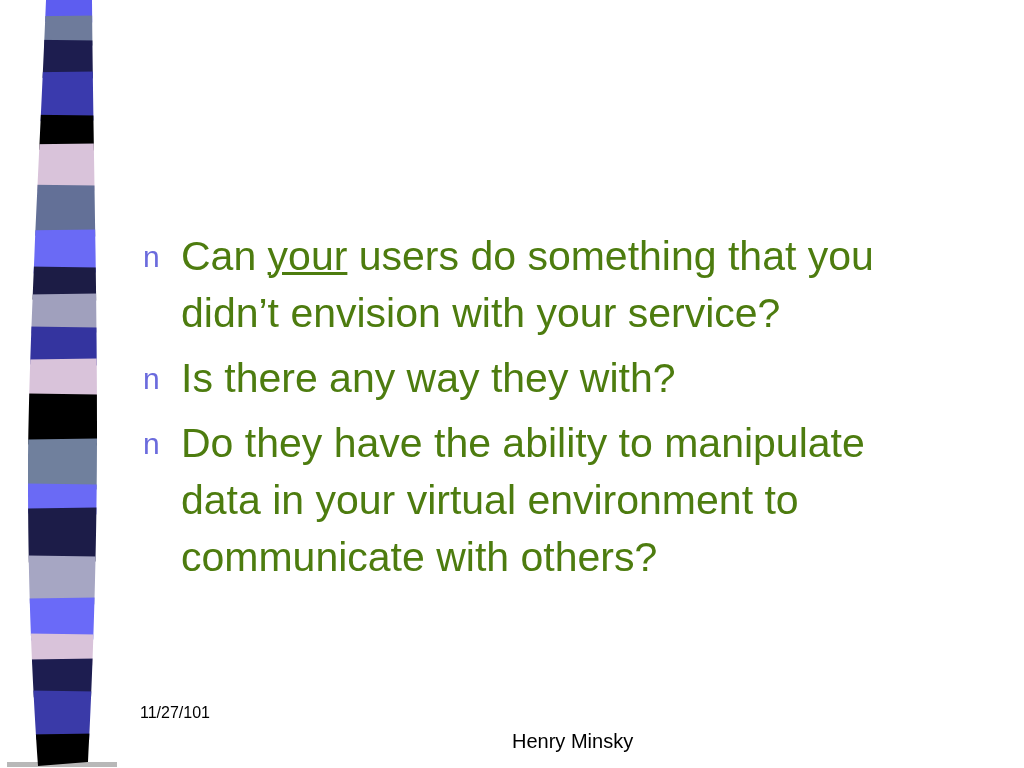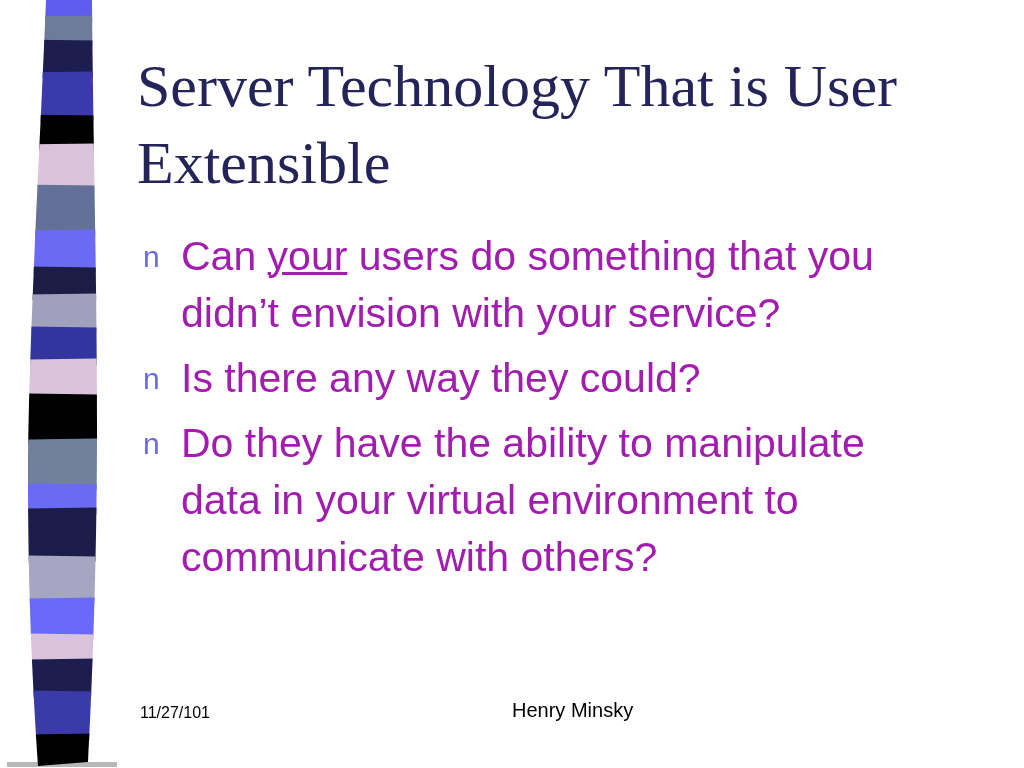--- a/index.html
+++ b/index.html
@@ -52,37 +52,37 @@
     width: 38px;
     font-size: 30px;
     line-height: 57px;
     color: #6b6bdd;
     font-family: "Liberation Sans", sans-serif;
   }
   .bullet-text {
     flex: 1;
     font-size: 41px;
     line-height: 57px;
-    color: #a21caf;
+    color: #4d7c0f;
     font-family: "Liberation Sans", sans-serif;
   }
   .bullet-text u {
     text-decoration-thickness: 3px;
   }
   .footer-date {
     position: absolute;
     left: 140px;
     top: 704px;
     font-size: 16px;
     color: #000000;
   }
   .footer-author {
     position: absolute;
     left: 512px;
-    top: 699px;
+    top: 730px;
     font-size: 20px;
     color: #000000;
   }
 </style>
 </head>
 <body>
 
 <div class="slide">
 
   <div class="ribbon-wrap">
@@ -113,30 +113,29 @@
           <rect x="16" width="94" y="556" height="48" fill="#a6a6c3" transform="rotate(0.7 62 580)"></rect>
           <rect x="16" width="94" y="598" height="42" fill="#6a6af8" transform="rotate(-0.7 62 619)"></rect>
           <rect x="16" width="94" y="634" height="31" fill="#d9c3da" transform="rotate(0.7 62 649.5)"></rect>
           <rect x="16" width="94" y="659" height="38" fill="#1d1d50" transform="rotate(-0.7 62 678)"></rect>
           <rect x="16" width="94" y="691" height="49" fill="#3a3aa8" transform="rotate(0.7 62 715.5)"></rect>
           <rect x="16" width="94" y="734" height="34" fill="#000000" transform="rotate(-0.7 62 751)"></rect>
         </g>
     </svg>
   </div>
 
-  <h1 class="slide-title">Server Technology That is User Extensible</h1>
 
   <div class="bullet-list" id="bullet-list">
       <div class="bullet-item">
         <span class="bullet-marker" style="color: rgb(107, 107, 221);">n</span>
         <div class="bullet-text"><span>Can </span><u>your</u><span> users do something that you didn’t envision with your service?</span></div>
       </div>
       <div class="bullet-item">
         <span class="bullet-marker" style="color: rgb(107, 107, 221);">n</span>
-        <div class="bullet-text"><span>Is there any way they could?</span></div>
+        <div class="bullet-text"><span>Is there any way they with?</span></div>
       </div>
       <div class="bullet-item">
         <span class="bullet-marker" style="color: rgb(107, 107, 221);">n</span>
         <div class="bullet-text"><span>Do they have the ability to manipulate data in your virtual environment to communicate with others?</span></div>
       </div>
     </div>
 
   <div class="footer-date">11/27/101</div>
   <div class="footer-author">Henry Minsky</div>
 

